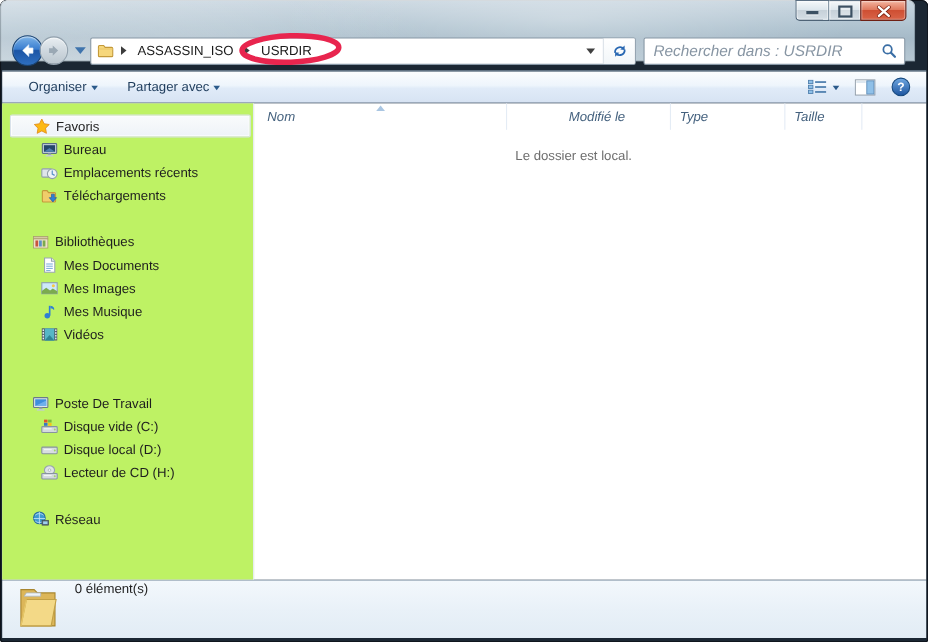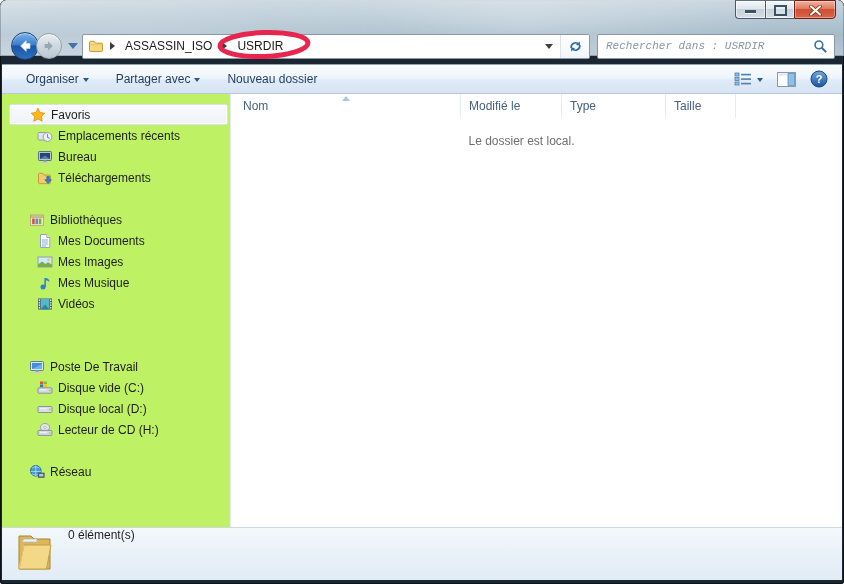--- a/index.html
+++ b/index.html
@@ -1,19 +1,19 @@
 <!DOCTYPE html>
 <html><head>
 <meta charset="utf-8">
 <style>
   html,body{margin:0;padding:0;background:#ffffff;font-family:"Liberation Sans","DejaVu Sans",sans-serif;}
   .window{position:relative;width:844px;height:584px;background:#1b2733;border-radius:6px 6px 3px 3px;overflow:hidden;
           box-shadow:0 0 0 1px #0d1219 inset;}
   
-  .chrome{position:absolute;left:0;top:0;right:0;height:56px;border-radius:6px 6px 0 0;
+  .chrome{position:absolute;left:0;top:0;right:12px;height:56px;border-radius:6px 6px 0 0;
           background:
             linear-gradient(105deg, rgba(255,255,255,.28), rgba(255,255,255,0) 45%),
             radial-gradient(260px 60px at 62% 30%, rgba(255,255,255,.30), rgba(255,255,255,0)),
             radial-gradient(200px 50px at 25% 80%, rgba(255,255,255,.18), rgba(255,255,255,0)),
             linear-gradient(180deg,#c9d6e0 0%,#aec2cf 45%,#a6bac8 62%,#b7c8d3 100%);
           box-shadow:inset 0 1px 0 rgba(255,255,255,.55), inset 0 0 0 1px rgba(20,30,40,.25);}
   
   .win-controls{position:absolute;top:0;right:8px;display:flex;z-index:5;}
   .win-btn{height:19px;box-sizing:border-box;border:1px solid #44596d;border-top:1px solid #5d7184;display:flex;align-items:flex-start;justify-content:center;cursor:default;
            background:linear-gradient(180deg,#f4f8fa 0%,#dee7ed 45%,#c6d1d9 50%,#d5dee5 100%);
@@ -36,21 +36,21 @@
   .chevron-down{width:0;height:0;border-left:5px solid transparent;border-right:5px solid transparent;border-top:6px solid #3f74ad;margin:0 4px 0 6px;}
   .addressbar{flex:1;height:25px;background:#fff;border:1px solid #8898a6;border-radius:2px;display:flex;align-items:center;box-sizing:border-box;padding-left:5px;position:relative;}
   .crumb-sep{width:0;height:0;border-top:4px solid transparent;border-bottom:4px solid transparent;border-left:5px solid #3c3c3c;margin:0 6px;}
   .crumb{font-size:12px;color:#1a1a1a;padding:3px 4px;white-space:nowrap;position:relative;}
   .ellipse-overlay{position:absolute;left:-17px;top:-7px;width:96px;height:31px;pointer-events:none;z-index:4;}
   .addr-spacer{flex:1;}
   .addr-drop{width:22px;height:23px;display:flex;align-items:center;justify-content:center;}
   .addr-drop .tri{width:0;height:0;border-left:4px solid transparent;border-right:4px solid transparent;border-top:5px solid #404040;}
   .refresh-btn{width:28px;height:23px;border-left:1px solid #dbe2e8;display:flex;align-items:center;justify-content:center;background:linear-gradient(#fff,#f2f6f9);}
   .searchbox{width:238px;height:25px;margin-left:7px;background:#fff;border:1px solid #8898a6;border-radius:2px;display:flex;align-items:center;box-sizing:border-box;padding:0 6px;}
-  .searchbox input{flex:1;border:none;outline:none;font-size:11px;font-family:Liberation Mono, monospace;color:#222;background:transparent;min-width:0;}
+  .searchbox input{flex:1;border:none;outline:none;font-size:14px;font-family:Liberation Sans, sans-serif;color:#222;background:transparent;min-width:0;}
   .searchbox input::placeholder{color:#8795a3;font-style:italic;}
   
   .toolbar{position:absolute;top:64px;left:2px;right:2px;height:30px;box-sizing:border-box;display:flex;align-items:center;
            background:linear-gradient(180deg,#fbfdfe 0%,#eef5fc 45%,#e0ebf8 55%,#d7e3f3 100%);
            border-top:1px solid #8fa3b5;border-bottom:1px solid #b9c9dc;font-size:12px;color:#1e3c5c;}
   .tb-btn{display:flex;align-items:center;gap:4px;padding:4px 10px;margin-left:7px;border-radius:2px;cursor:default;white-space:nowrap;}
   .tb-btn:first-child{margin-left:14px;}
   .tb-tri{width:0;height:0;border-left:3.5px solid transparent;border-right:3.5px solid transparent;border-top:4px solid #2b5a8a;margin-top:2px;}
   .tb-right{margin-left:auto;display:flex;align-items:center;gap:14px;margin-right:14px;}
   .views-group{display:flex;align-items:center;gap:5px;}
@@ -59,23 +59,23 @@
   .sidebar{width:229px;flex:0 0 auto;background:#bef264;border-right:1px solid #e6ebf0;box-sizing:border-box;padding-top:10px;font-size:12px;color:#1e1e1e;overflow:hidden;}
   .side-item{height:21px;display:flex;align-items:center;gap:5px;box-sizing:border-box;}
   .side-item.section{padding-left:27px;}
   .side-item.child{padding-left:35px;}
   .side-item.selected{margin:0 2px 0 7px;padding-left:20px;border:1px solid #d9e2ea;border-radius:2px;
         background:linear-gradient(180deg,#f9fbfc,#eef3f8);box-shadow:inset 0 0 0 1px rgba(255,255,255,.8);}
   .side-gap{height:21px;}
   .icon16{width:16px;height:16px;flex:0 0 auto;display:inline-block;}
   .main{flex:1;position:relative;font-size:12px;}
   .header-row{display:flex;height:24px;color:#44617e;}
-  .hcol{box-sizing:border-box;height:24px;padding:5px 0 0 8px;border-right:1px solid #e4ecf5;position:relative;cursor:default;}
+  .hcol{box-sizing:border-box;height:24px;padding:5px 0 0 8px;border-right:1px solid #e4ecf5;position:relative;cursor:default;font-style:italic;}
   .hcol.nom{width:230px;padding-left:12px;}
-  .hcol.modif{width:101px;}
+  .hcol.modif{width:101px;margin-left:48px;}
   .hcol.type{width:104px;}
   .hcol.taille{width:70px;}
   .hcol.filler{flex:1;border-right:none;}
   .sort-asc{position:absolute;top:2px;left:111px;width:0;height:0;border-left:4px solid transparent;border-right:4px solid transparent;border-bottom:5px solid #aac6e2;}
   .empty-message{margin-top:16px;text-align:center;color:#6e6e6e;padding-right:30px;}
   
   .statusbar{position:absolute;left:2px;right:2px;bottom:4px;height:53px;box-sizing:border-box;display:flex;align-items:flex-start;
              background:linear-gradient(180deg,#f3f8fc 0%,#e9f1f8 50%,#e2ecf5 100%);border-top:1px solid #ccd9e5;}
   .statusbar .big-folder{margin-left:13px;flex:0 0 auto;}
   .status-text{margin-left:13px;color:#1e1e1e;font-size:12px;}
@@ -156,23 +156,20 @@
 
   <div class="toolbar">
     <div class="tb-btn">
       <span>Organiser</span>
       <span class="tb-tri"></span>
     </div>
     <div class="tb-btn">
       <span>Partager avec</span>
       <span class="tb-tri"></span>
     </div>
-    <div class="tb-btn">
-      <span>Nouveau dossier</span>
-    </div>
 
     <div class="tb-right">
       <div class="views-group">
         <svg width="18" height="14" viewBox="0 0 18 14">
           <rect x="1" y="1" width="4" height="3" fill="#8fc0e8" stroke="#4f7fae" stroke-width="0.8"></rect>
           <rect x="7" y="1.8" width="10" height="1.6" fill="#4f7fae"></rect>
           <rect x="1" y="5.5" width="4" height="3" fill="#8fc0e8" stroke="#4f7fae" stroke-width="0.8"></rect>
           <rect x="7" y="6.3" width="10" height="1.6" fill="#4f7fae"></rect>
           <rect x="1" y="10" width="4" height="3" fill="#8fc0e8" stroke="#4f7fae" stroke-width="0.8"></rect>
           <rect x="7" y="10.8" width="10" height="1.6" fill="#4f7fae"></rect>
@@ -203,35 +200,35 @@
     <div class="sidebar">
 
       <div class="side-item section selected">
         <svg class="icon16" viewBox="0 0 16 16">
           <path d="M8 1.2 L10.1 5.5 L14.8 6.2 L11.4 9.5 L12.2 14.2 L8 12 L3.8 14.2 L4.6 9.5 L1.2 6.2 L5.9 5.5 Z" fill="#fdb913" stroke="#e08d1e" stroke-width="0.8"></path>
         </svg>
         <span>Favoris</span>
       </div>
       <div class="side-item child">
         <svg class="icon16" viewBox="0 0 16 16">
-          <rect x="1" y="4.5" width="9" height="7.5" rx="1" fill="#dfe5ea" stroke="#92a0ac"></rect>
-          <circle cx="10.5" cy="9" r="4.4" fill="#eef2f6" stroke="#92a0ac"></circle>
-          <path d="M10.5 6.4 L10.5 9.2 L12.3 10.2" fill="none" stroke="#5a93c8" stroke-width="1.1" stroke-linecap="round"></path>
-        </svg>
-        <span>Emplacements récents</span>
-      </div>
-      <div class="side-item child">
-        <svg class="icon16" viewBox="0 0 16 16">
           <rect x="1.5" y="2.5" width="13" height="9" rx="0.8" fill="#b9c6d2" stroke="#5c7186"></rect>
           <rect x="3" y="4" width="10" height="6" fill="#25476b"></rect>
           <path d="M3 10 L8 6.5 L13 10 Z" fill="#4f7fb2"></path>
           <rect x="6.5" y="11.5" width="3" height="1.5" fill="#9aa7b2"></rect>
           <rect x="4.5" y="13" width="7" height="1.3" fill="#c2ccd4"></rect>
         </svg>
         <span>Bureau</span>
+      </div>
+      <div class="side-item child">
+        <svg class="icon16" viewBox="0 0 16 16">
+          <rect x="1" y="4.5" width="9" height="7.5" rx="1" fill="#dfe5ea" stroke="#92a0ac"></rect>
+          <circle cx="10.5" cy="9" r="4.4" fill="#eef2f6" stroke="#92a0ac"></circle>
+          <path d="M10.5 6.4 L10.5 9.2 L12.3 10.2" fill="none" stroke="#5a93c8" stroke-width="1.1" stroke-linecap="round"></path>
+        </svg>
+        <span>Emplacements récents</span>
       </div>
       <div class="side-item child">
         <svg class="icon16" viewBox="0 0 16 16">
           <path d="M1.5 4.2 c0-.5 .4-.9 .9-.9 h3.4 l1.3 1.8 h5.5 c.5 0 .9 .4 .9 .9 v6.8 c0 .5-.4 .9-.9 .9 H2.4 c-.5 0-.9-.4-.9-.9 Z" fill="#f0cd6a" stroke="#c49a3a"></path>
           <path d="M9.8 6.5 h2.6 v3.2 h2 L11.1 13.6 L7.8 9.7 h2 Z" fill="#2f7fd4" stroke="#1b5a9e" stroke-width="0.6"></path>
         </svg>
         <span>Téléchargements</span>
       </div>
 
       <div class="side-gap"></div>

